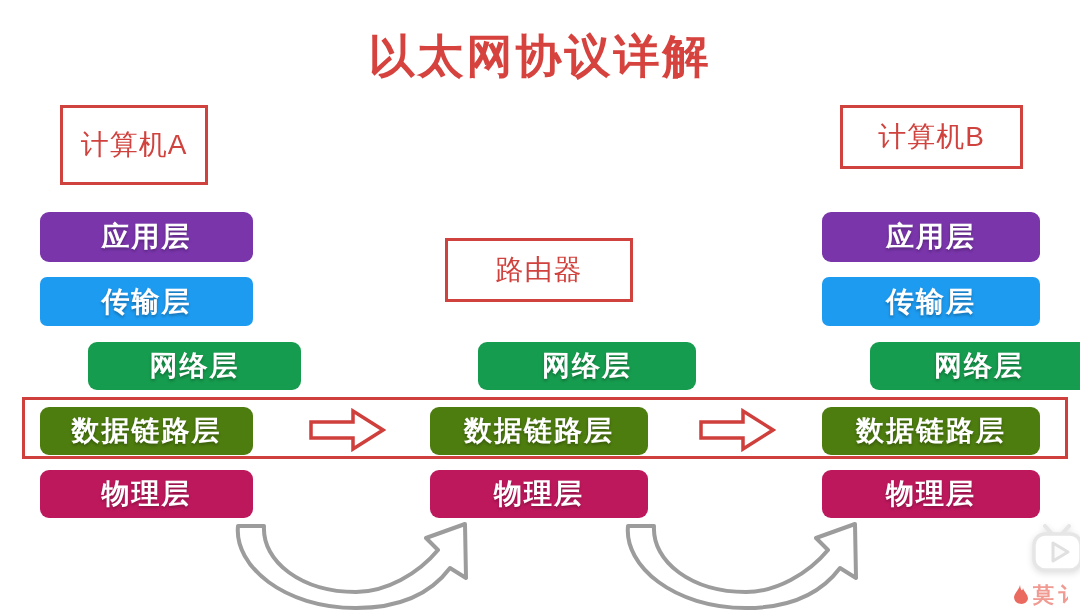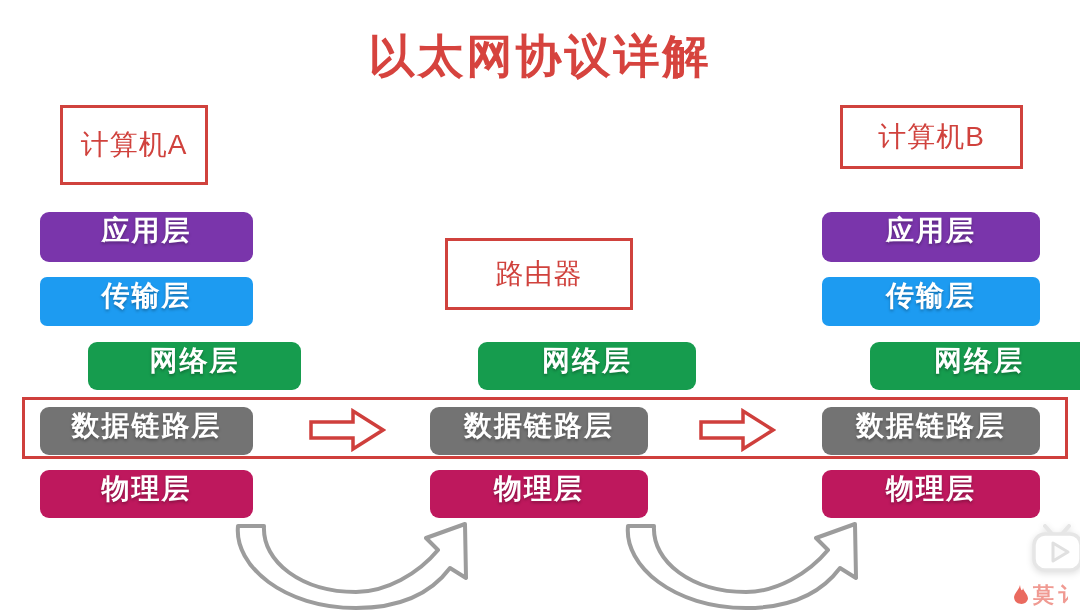--- a/index.html
+++ b/index.html
@@ -10,28 +10,28 @@
   .title{
     position:absolute;top:26px;left:0;width:100%;text-align:center;
     font-size:46px;font-weight:bold;color:#d6433e;letter-spacing:3px;
   }
   .redbox{
     position:absolute;box-sizing:border-box;border:3px solid #d0423d;
     color:#d0423d;background:#ffffff;display:flex;align-items:center;
     justify-content:center;font-size:28px;letter-spacing:1px;
   }
   .bar{
-    position:absolute;border-radius:9px;display:flex;
+    position:absolute;border-radius:9px;display:flex;align-items:center;
     justify-content:center;color:#ffffff;font-weight:bold;font-size:28px;
     letter-spacing:2px;text-shadow:0 2px 3px rgba(0,0,0,0.28);
   }
   .c-app  {background:#7a35ab;}
   .c-trans{background:#1d9bf1;border-radius:7px;}
   .c-net  {background:#169c4e;margin-left:48px;}
-  .c-dlink{background:#737373;}
+  .c-dlink{background:#4d7c0f;}
   .c-phys {background:#be185d;}
   .hl-rect{
     position:absolute;left:22px;top:397px;width:1046px;height:62px;
     box-sizing:border-box;border:3px solid #cf3f3c;
   }
   .abs{position:absolute;}
   .wm{
     position:absolute;left:1012px;top:581px;height:28px;display:flex;
     align-items:center;gap:4px;
   }
@@ -52,21 +52,21 @@
   <div class="title">以太网协议详解</div>
 
   <div class="redbox" style="left:60px;top:105px;width:148px;height:80px;">
     <span>计算机A</span>
   </div>
 
   <div class="redbox" style="left:840px;top:105px;width:183px;height:64px;">
     <span>计算机B</span>
   </div>
 
-  <div class="redbox" style="left:445px;top:238px;width:188px;height:72px;">
+  <div class="redbox" style="left:445px;top:238px;width:188px;height:64px;">
     <span>路由器</span>
   </div>
 
   <div class="hl-rect"></div>
 
   <div class="bar c-app" style="left:40px;top:212px;width:213px;height:50px;">
     <span>应用层</span>
     </div>
   <div class="bar c-trans" style="left:40px;top:277px;width:213px;height:49px;">
     <span>传输层</span>

